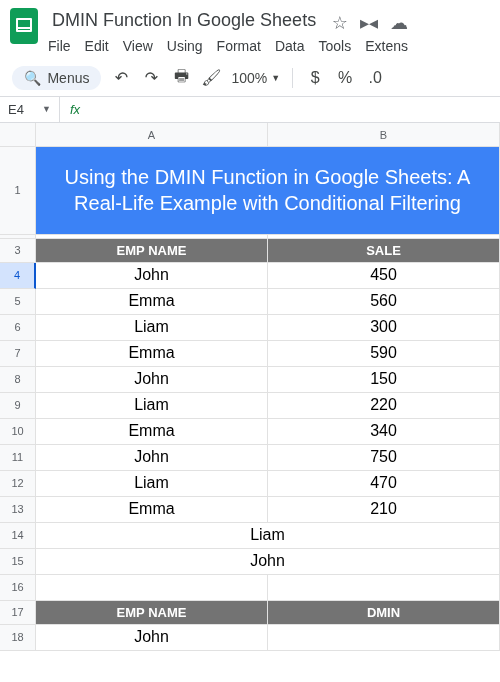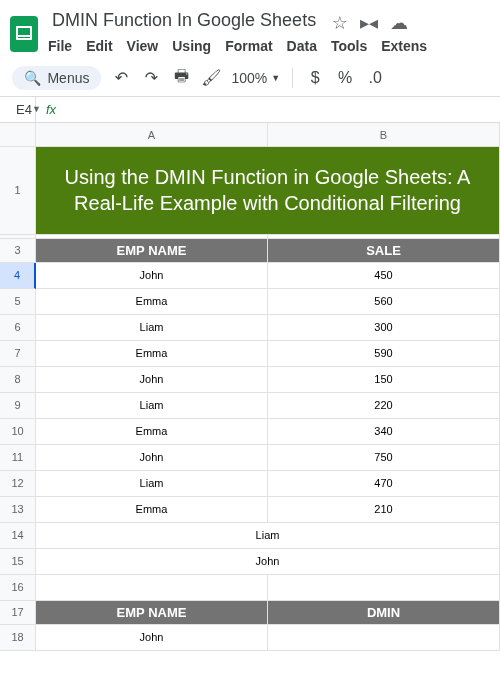--- a/index.html
+++ b/index.html
@@ -1,38 +1,38 @@
 <!DOCTYPE html>
 <html><head>
 <meta charset="utf-8">
 <style>
   * { box-sizing: border-box; margin: 0; padding: 0; }
   body { font-family: Arial, sans-serif; font-size: 13px; color: #202124; background: #fff; width: 500px; height: 682px; overflow: hidden; }
 
   
-  .titlebar { display: flex; align-items: center; padding: 8px 10px 0 10px; gap: 10px; }
+  .titlebar { display: flex; padding: 8px 10px 0 10px; gap: 10px; }
   .logo { width: 28px; height: 36px; background: #0f9d58; border-radius: 4px; position: relative; flex-shrink: 0; }
   .logo::before { content: ""; position: absolute; left: 6px; right: 6px; top: 10px; height: 10px; border: 2px solid #fff; border-radius: 1px; }
   .logo::after { content: ""; position: absolute; left: 6px; right: 6px; top: 19px; height: 2px; background: #fff; }
   .titlewrap { flex: 1; }
   .doctitle { font-size: 18px; color: #3c4043; padding: 2px 4px; display: inline-block; }
   .titleicons { display: inline-flex; gap: 12px; margin-left: 8px; color: #5f6368; font-size: 18px; vertical-align: middle; }
-  .menubar { display: flex; gap: 14px; font-size: 14px; color: #3c4043; padding: 4px 0 6px 0; font-weight: bold; }
+  .menubar { display: flex; gap: 14px; font-size: 14px; color: #3c4043; padding: 4px 0 6px 0; }
   .menubar span { cursor: pointer; }
 
   
   .toolbar { display: flex; align-items: center; gap: 10px; padding: 6px 12px; border-bottom: 1px solid #dadce0; color: #444746; font-size: 14px; }
   .pill { display: flex; align-items: center; gap: 6px; background: #edf2fa; border-radius: 16px; padding: 4px 12px; font-size: 14px; }
   .tbicon { width: 20px; height: 20px; display: inline-flex; align-items: center; justify-content: center; cursor: pointer; font-size: 16px; }
   .zoom { display: inline-flex; align-items: center; gap: 4px; justify-content: center; }
   .sep { width: 1px; height: 20px; background: #dadce0; margin: 0 2px; }
 
   
   .fxbar { display: flex; align-items: center; border-bottom: 1px solid #dadce0; font-size: 13px; height: 26px; }
-  .namebox { width: 36px; padding: 0 16px; border-right: 1px solid #dadce0; height: 100%; display: flex; align-items: center; justify-content: space-between; color: #3c4043; }
+  .namebox { width: 60px; padding: 0 8px; border-right: 1px solid #dadce0; height: 100%; display: flex; align-items: center; justify-content: space-between; color: #3c4043; }
   .dropdown-arrow { font-size: 9px; color: #5f6368; }
   .fxlabel { padding: 0 10px; font-style: italic; color: #15803d; }
 
   
   .grid { display: flex; flex-direction: column; }
   .colheaders { display: flex; }
   .corner { width: 36px; height: 24px; background: #f8f9fa; border-right: 1px solid #e1e1e1; border-bottom: 1px solid #e1e1e1; }
   .colh { flex: 1; height: 24px; background: #f8f9fa; border-right: 1px solid #e1e1e1; border-bottom: 1px solid #e1e1e1; text-align: center; line-height: 24px; font-size: 11px; color: #5f6368; }
   .row { display: flex; }
   .rowh { width: 36px; background: #f8f9fa; border-right: 1px solid #e1e1e1; border-bottom: 1px solid #e1e1e1; text-align: center; font-size: 11px; color: #5f6368; display: flex; align-items: center; justify-content: center; }
@@ -40,23 +40,23 @@
   .cellarea { flex: 1; display: flex; }
   .cell { flex: 1; border-right: 1px solid #e1e1e1; border-bottom: 1px solid #e1e1e1; padding: 0 3px; display: flex; align-items: center; justify-content: center; position: relative; }
 
   
   .r1 { height: 88px; }
   .r-compact { height: 4px; }
   .r-h { height: 24px; }
   .r-d { height: 26px; }
 
   
-  .titlecell { background: #4d7c0f; color: #fff; font-size: 20px; line-height: 1.3; text-align: center; padding: 22px 10px; font-weight: 400; }
+  .titlecell { background: #3b82f6; color: #fff; font-size: 20px; line-height: 1.3; text-align: center; padding: 22px 10px; font-weight: 400; }
   .headercell { background: #737373; color: #fff; font-weight: bold; font-size: 13px; text-align: center; }
-  .datacell { font-size: 11px; color: #000; text-align: center; }
+  .datacell { font-size: 16px; color: #000; text-align: center; }
 
   .merge2 { flex: 2; border-right: 1px solid #e1e1e1; }
 </style>
 </head>
 <body>
 
 <div class="titlebar">
   <div class="logo"></div>
   <div class="titlewrap">
     <div>

